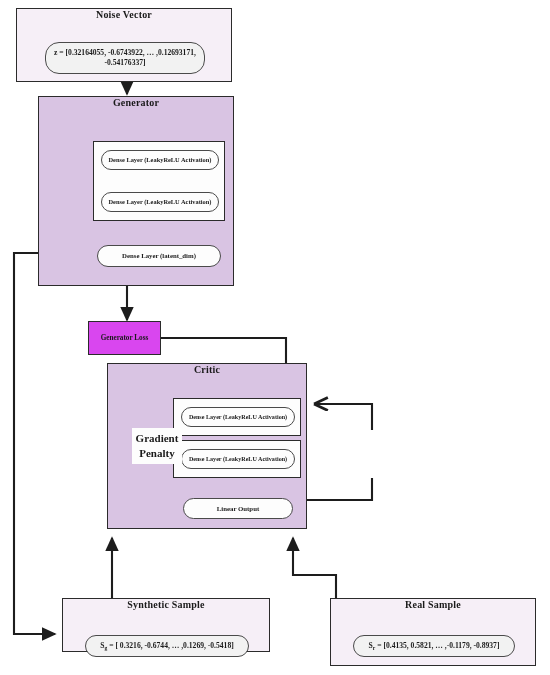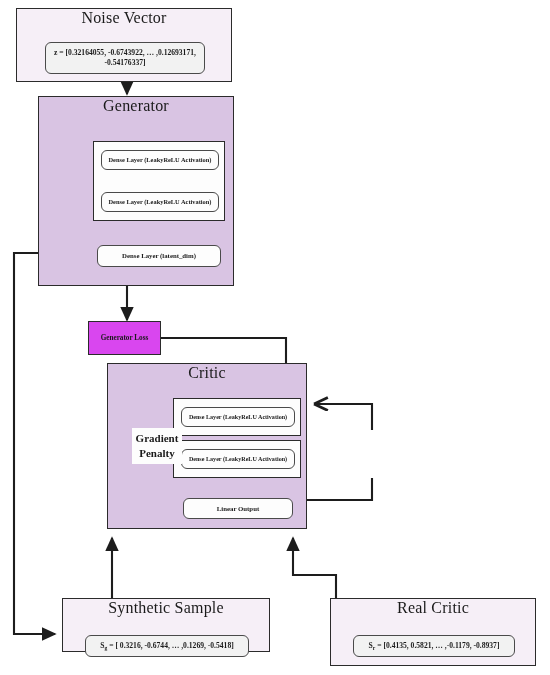--- a/index.html
+++ b/index.html
@@ -34,31 +34,31 @@
   }
   
   .panel-pale {
     background: #f6eff7;
   }
   
   .panel-purple {
     background: #d9c4e3;
   }
   .panel-title {
-    font-weight: normal;
-    font-size: 16px;
+    font-weight: bold;
+    font-size: 10px;
     letter-spacing: 0.2px;
     text-align: center;
   }
   
   .pill {
     position: absolute;
     box-sizing: border-box;
     border: 1.3px solid #4a4a4a;
-    border-radius: 6px;
+    border-radius: 14px;
     background: #f2f2f2;
     display: flex;
     align-items: center;
     justify-content: center;
     text-align: center;
     font-size: 7.6px;
     font-weight: bold;
     line-height: 1.35;
     padding: 2px 6px;
   }
@@ -189,19 +189,19 @@
 
 
   <div class="node panel-pale" style="left:62px; top:598px; width:208px; height:54px;">
     <div class="panel-title t-sample">Synthetic Sample</div>
     <div class="pill" style="left:22px; top:36px; width:164px; height:22px;">
       <span><span>S</span><sub>g</sub><span> = [ 0.3216, -0.6744, … ,0.1269, -0.5418]</span></span>
     </div>
   </div>
 
   <div class="node panel-pale" style="left:330px; top:598px; width:206px; height:68px;">
-    <div class="panel-title t-sample">Real Critic</div>
+    <div class="panel-title t-sample">Real Sample</div>
     <div class="pill" style="left:22px; top:36px; width:162px; height:22px;">
       <span><span>S</span><sub>r</sub><span> = [0.4135,  0.5821, … ,-0.1179, -0.8937]</span></span>
     </div>
   </div>
 
 </div>
 
 </body></html>

